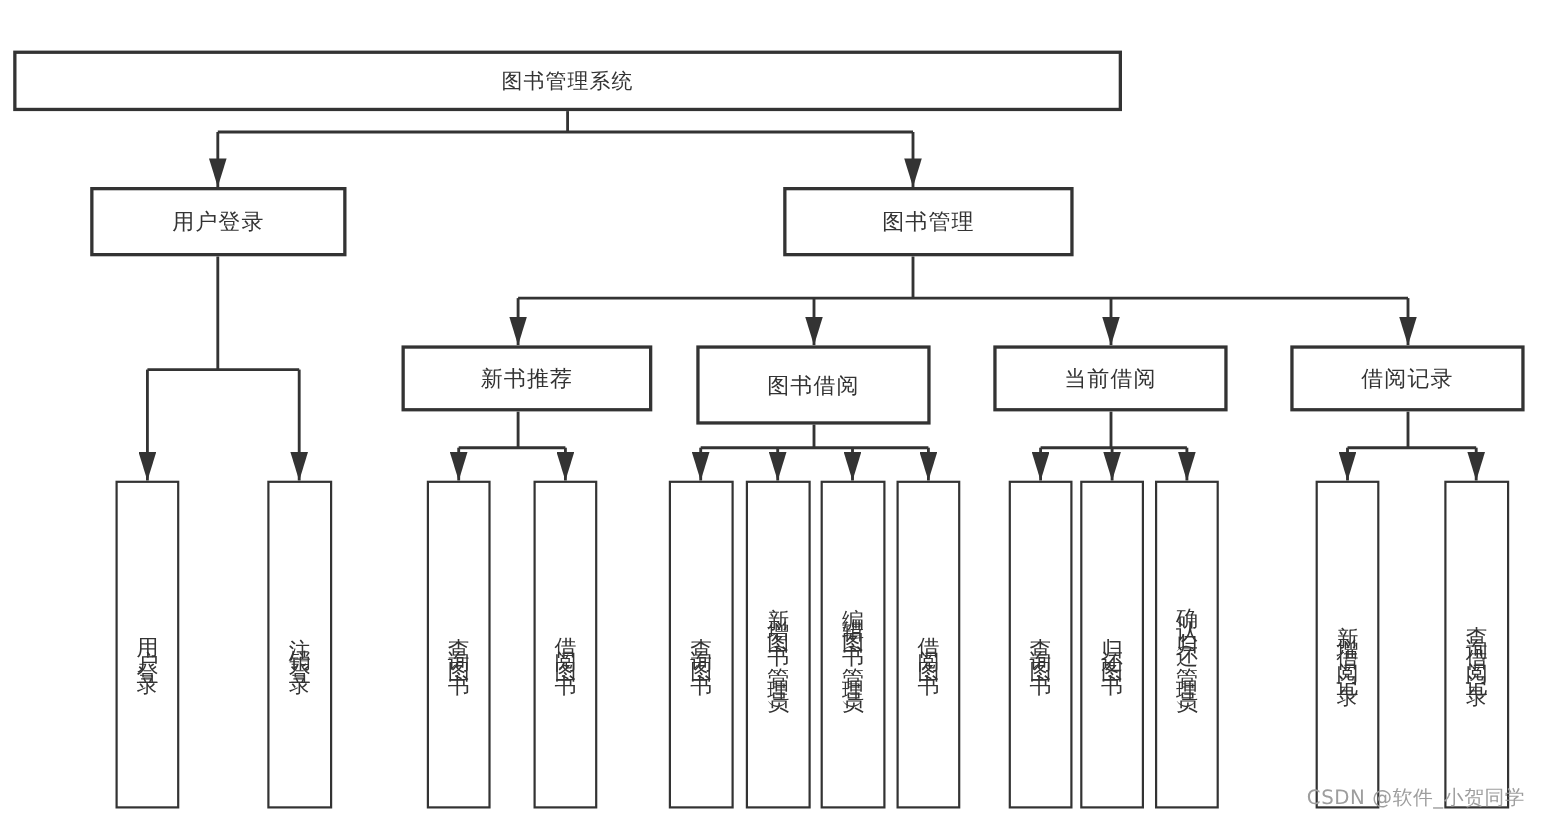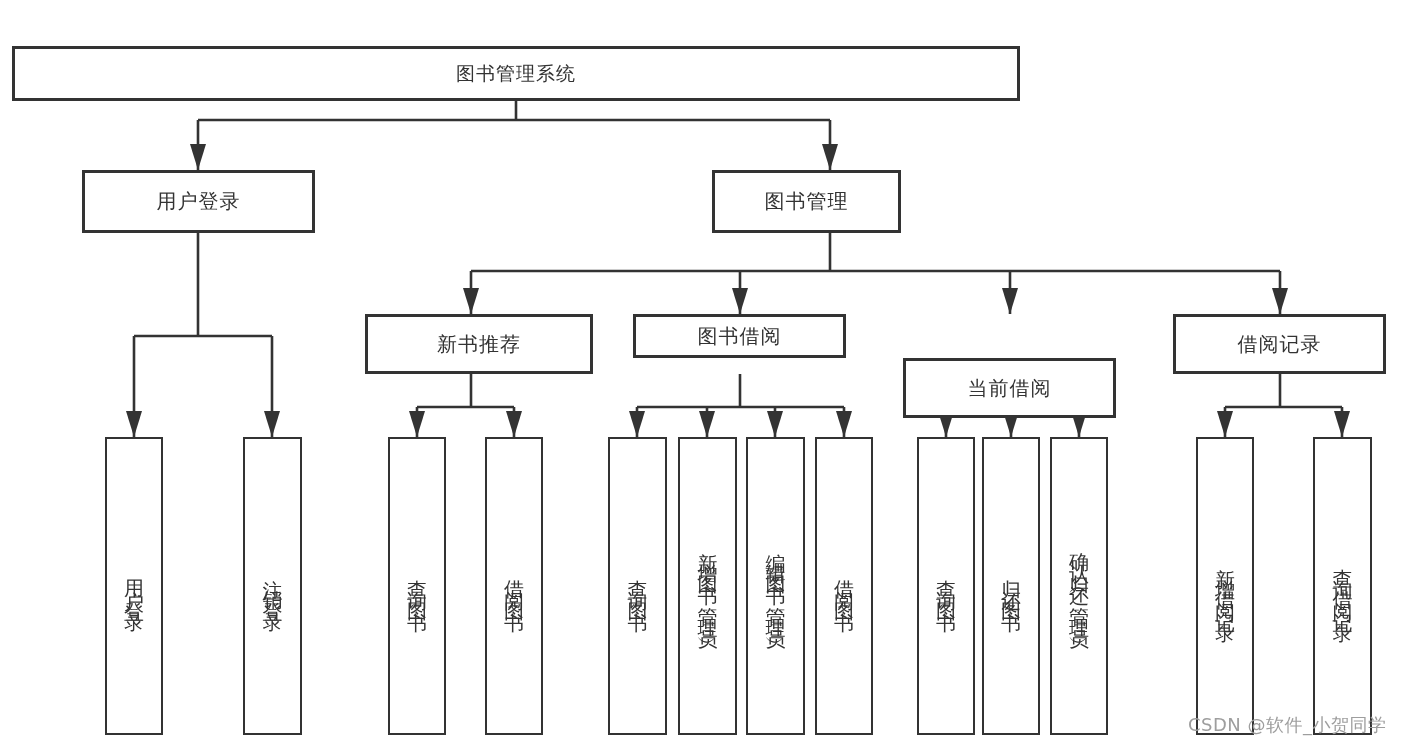--- a/index.html
+++ b/index.html
@@ -84,31 +84,31 @@
     </g>
   </svg>
 
   <div class="box root" style="left:12px;top:13px;width:1008px;height:55px;margin-top:33px;">
     <span class="hlabel">图书管理系统</span>
   </div>
 
   <div class="box" style="left:82px;top:170px;width:233px;height:63px;">
     <span class="hlabel">用户登录</span>
   </div>
-  <div class="box" style="left:712px;top:170px;width:189px;height:63px;">
+  <div class="box" style="left:712px;top:170px;width:264px;height:63px;">
     <span class="hlabel">图书管理</span>
   </div>
 
   <div class="box" style="left:365px;top:314px;width:228px;height:60px;">
     <span class="hlabel">新书推荐</span>
   </div>
-  <div class="box" style="left:633px;top:314px;width:213px;height:44px;">
+  <div class="box" style="left:633px;top:314px;width:213px;height:72px;">
     <span class="hlabel">图书借阅</span>
   </div>
-  <div class="box" style="left:903px;top:314px;width:213px;height:60px;margin-top:44px;">
+  <div class="box" style="left:903px;top:314px;width:213px;height:60px;">
     <span class="hlabel">当前借阅</span>
   </div>
   <div class="box" style="left:1173px;top:314px;width:213px;height:60px;">
     <span class="hlabel">借阅记录</span>
   </div>
 
   <div class="box leaf" style="left:105px;top:437px;width:58px;height:298px;">
     <span class="vlabel">用户登录</span>
   </div>
   <div class="box leaf" style="left:243px;top:437px;width:59px;height:298px;">

